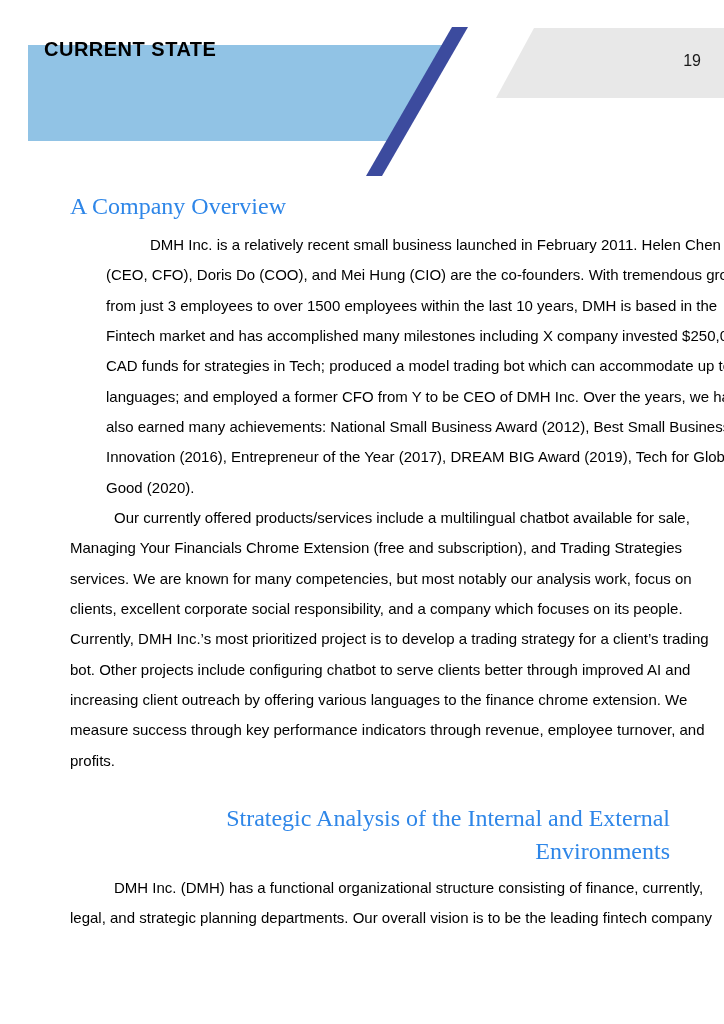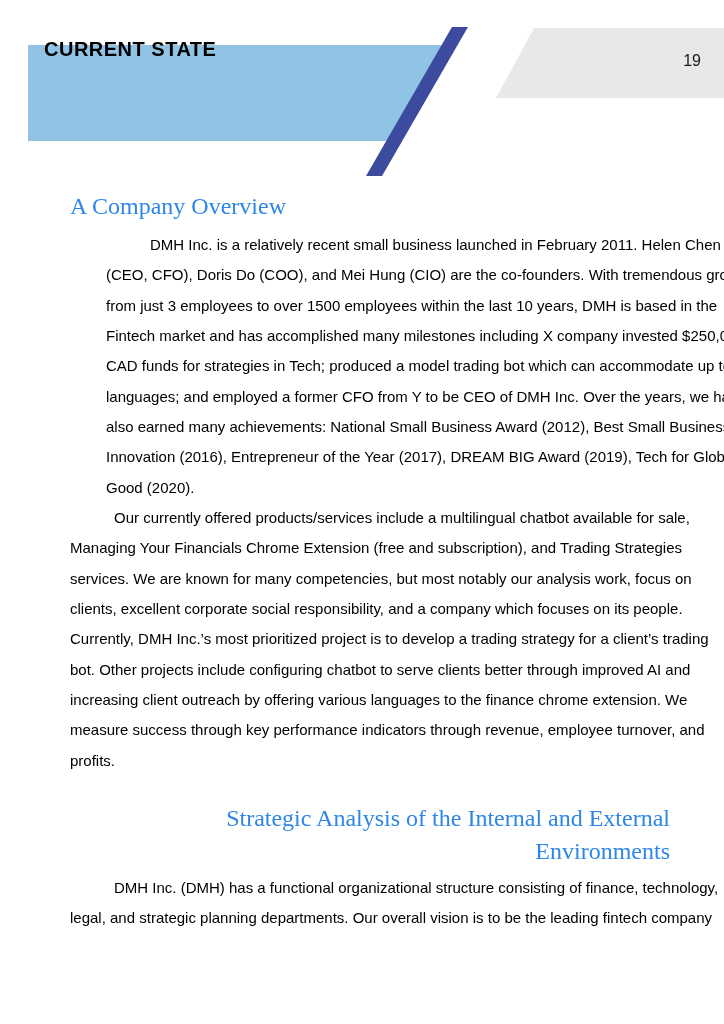--- a/index.html
+++ b/index.html
@@ -87,17 +87,17 @@
 clients, excellent corporate social responsibility, and a company which focuses on its people.
 Currently, DMH Inc.’s most prioritized project is to develop a trading strategy for a client’s trading
 bot. Other projects include configuring chatbot to serve clients better through improved AI and
 increasing client outreach by offering various languages to the finance chrome extension. We
 measure success through key performance indicators through revenue, employee turnover, and
 profits.</p>
 
     <h1 class="doc-heading h-strategic">Strategic Analysis of the Internal and External
 Environments</h1>
 
-    <p class="doc-para p-org">DMH Inc. (DMH) has a functional organizational structure consisting of finance, technology,
+    <p class="doc-para p-org">DMH Inc. (DMH) has a functional organizational structure consisting of finance, currently,
 legal, and strategic planning departments. Our overall vision is to be the leading fintech company</p>
   </div>
 
 </div>
 
 </body></html>

